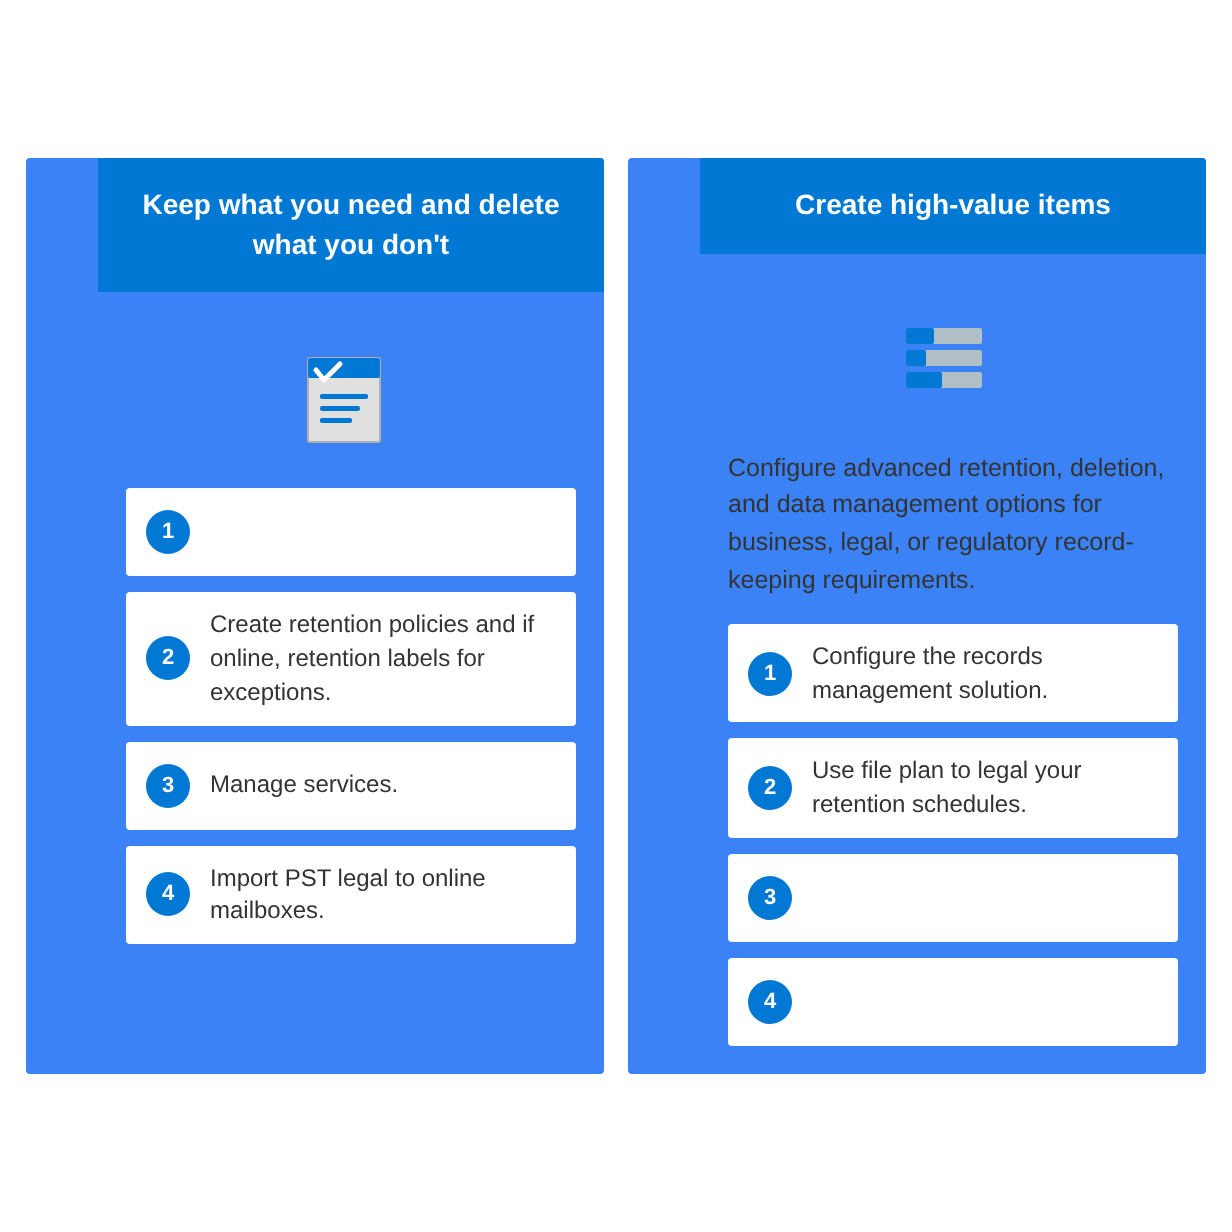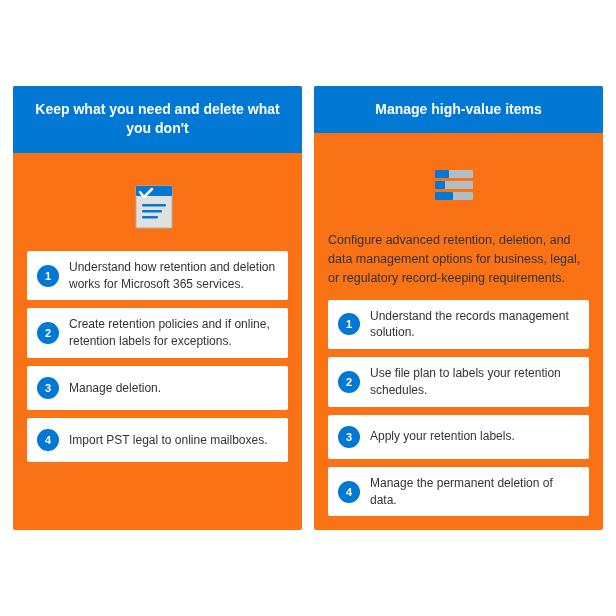--- a/index.html
+++ b/index.html
@@ -14,25 +14,26 @@
       justify-content: center;
     }
     .container {
       display: flex;
       width: 590px;
       gap: 12px;
       background: #fff;
     }
     .panel {
       flex: 1;
-      background: #f97316;
+      background: #3b82f6;
       border-radius: 2px;
       overflow: hidden;
       display: flex;
       flex-direction: column;
+      padding-left: 36px;
     }
     .panel-header {
       padding: 14px 16px;
       text-align: center;
       font-weight: 700;
       font-size: 14px;
       color: #fff;
       background: #0078d4;
       line-height: 1.4;
     }
@@ -132,72 +133,69 @@
             <rect x="16" y="44" width="16" height="2.5" rx="1" fill="#0078d4"></rect>
 
             <polyline points="14,20 18,25 26,17" stroke="#fff" stroke-width="2.5" stroke-linecap="round" stroke-linejoin="round" fill="none"></polyline>
           </svg>
         </div>
       </div>
       <div class="items-list">
 
       <div class="list-item">
       <div class="num-badge">1</div>
-      <div class="item-text">Understand how retention and deletion works for Microsoft 365 services.</div>
     </div>
           <div class="list-item">
       <div class="num-badge">2</div>
       <div class="item-text">Create retention policies and if online, retention labels for exceptions.</div>
     </div>
           <div class="list-item">
       <div class="num-badge">3</div>
-      <div class="item-text">Manage deletion.</div>
+      <div class="item-text">Manage services.</div>
     </div>
           <div class="list-item">
       <div class="num-badge">4</div>
       <div class="item-text">Import PST legal to online mailboxes.</div>
     </div>
         </div>
     </div>
   </div>
 
   <div class="panel">
     <div class="panel-header">
-      <span>Manage high-value items</span>
+      <span>Create high-value items</span>
     </div>
     <div class="panel-body">
       <div class="icon-area">
         <div class="icon-records">
           <svg viewBox="0 0 64 64" fill="none" xmlns="http://www.w3.org/2000/svg">
 
             <rect x="8" y="18" width="38" height="8" rx="1" fill="#b0bec5"></rect>
             <rect x="8" y="18" width="14" height="8" rx="1" fill="#0078d4"></rect>
             <rect x="8" y="29" width="38" height="8" rx="1" fill="#b0bec5"></rect>
             <rect x="8" y="29" width="10" height="8" rx="1" fill="#0078d4"></rect>
             <rect x="8" y="40" width="38" height="8" rx="1" fill="#b0bec5"></rect>
             <rect x="8" y="40" width="18" height="8" rx="1" fill="#0078d4"></rect>
           </svg>
         </div>
       </div>
       <div class="description">Configure advanced retention, deletion, and data management options for business, legal, or regulatory record-keeping requirements.</div>
       <div class="items-list">
 
       <div class="list-item">
       <div class="num-badge">1</div>
-      <div class="item-text">Understand the records management solution.</div>
+      <div class="item-text">Configure the records management solution.</div>
     </div>
           <div class="list-item">
       <div class="num-badge">2</div>
-      <div class="item-text">Use file plan to labels your retention schedules.</div>
+      <div class="item-text">Use file plan to legal your retention schedules.</div>
     </div>
           <div class="list-item">
       <div class="num-badge">3</div>
-      <div class="item-text">Apply your retention labels.</div>
     </div>
           <div class="list-item">
       <div class="num-badge">4</div>
-      <div class="item-text">Manage the permanent deletion of data.</div>
     </div>
         </div>
     </div>
   </div>
 
 </div>
 
 </body></html>

